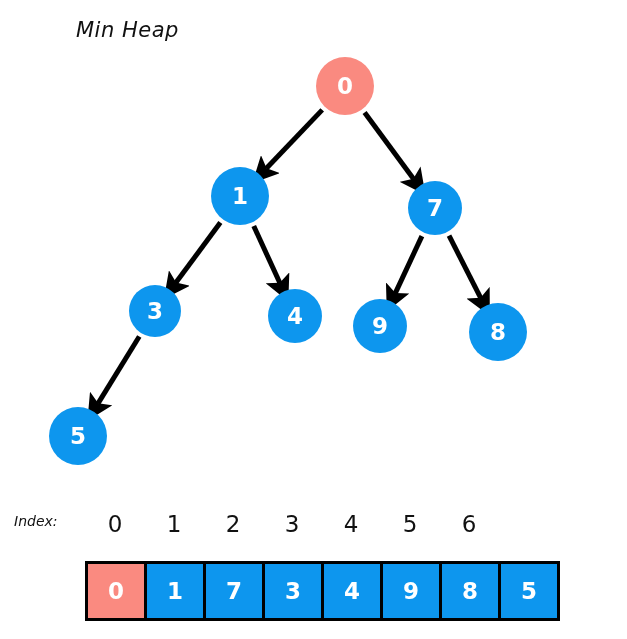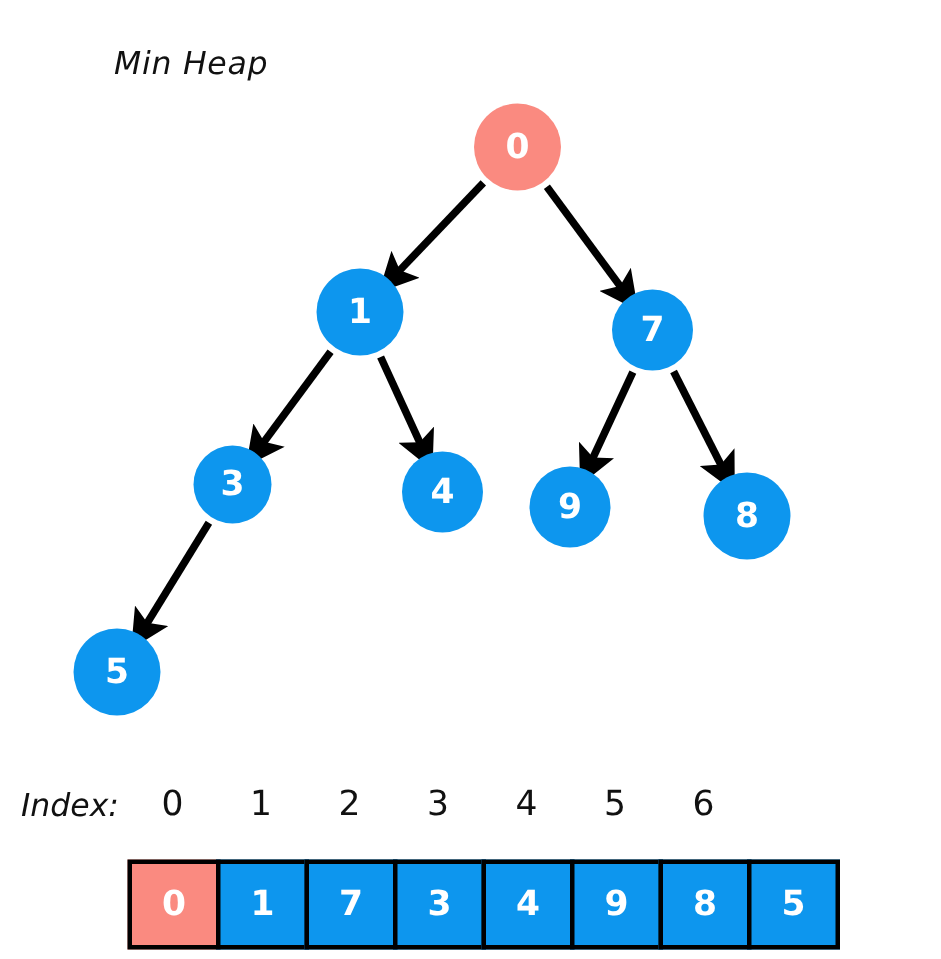--- a/index.html
+++ b/index.html
@@ -10,21 +10,21 @@
   body {
     width: 627px;
     height: 639px;
     position: relative;
     overflow: hidden;
     font-family: "DejaVu Sans", sans-serif;
   }
 
   #diagram-root {
     position: absolute;
-    left: 0; top: 16px;
+    left: 0; top: 4px;
     width: 627px;
     height: 509px;
   }
 
   .title-label {
     position: absolute;
     left: 76px;
     top: 14px;
     font-family: "DejaVu Sans", sans-serif;
     font-size: 21px;
@@ -55,21 +55,21 @@
     top: 505px;
     width: 627px;
     height: 42px;
   }
   .index-word {
     position: absolute;
     left: 14px;
     top: 4px;
     font-family: "DejaVu Sans", sans-serif;
     font-style: italic;
-    font-size: 21px;
+    font-size: 14px;
     color: #111111;
     white-space: nowrap;
   }
   .index-num {
     position: absolute;
     top: 2px;
     width: 62px;
     text-align: center;
     font-family: "DejaVu Sans", sans-serif;
     font-size: 23px;

